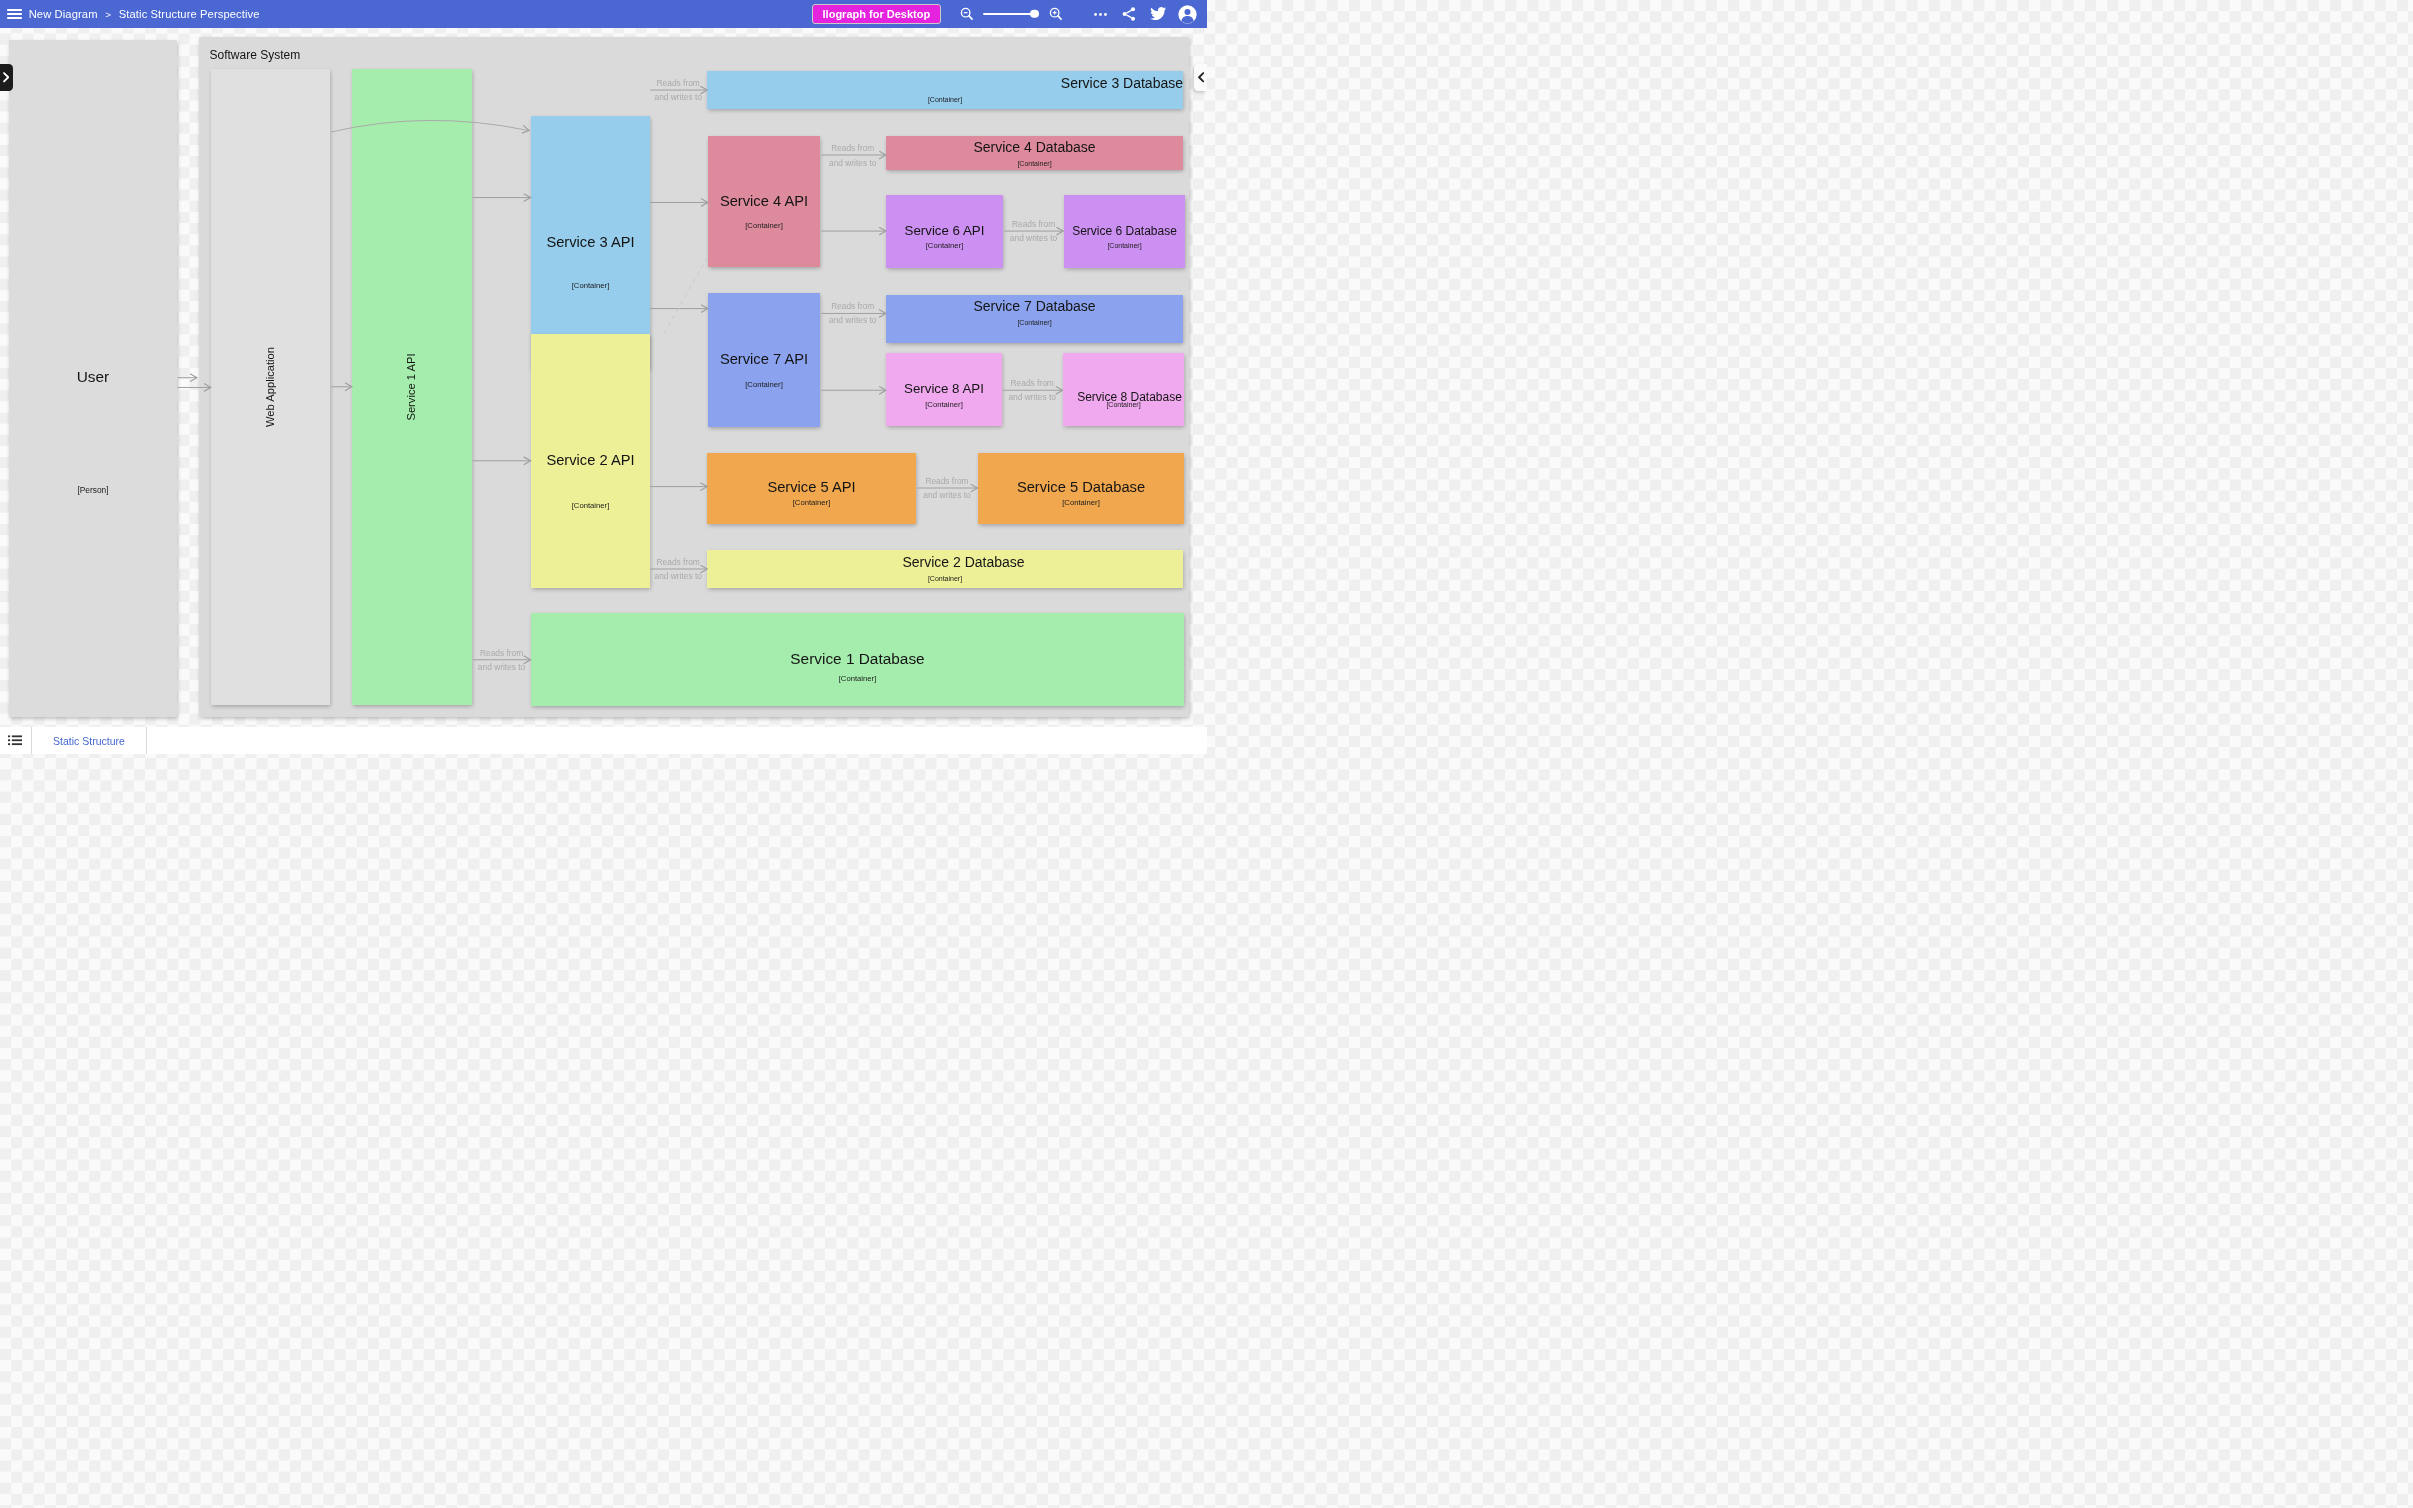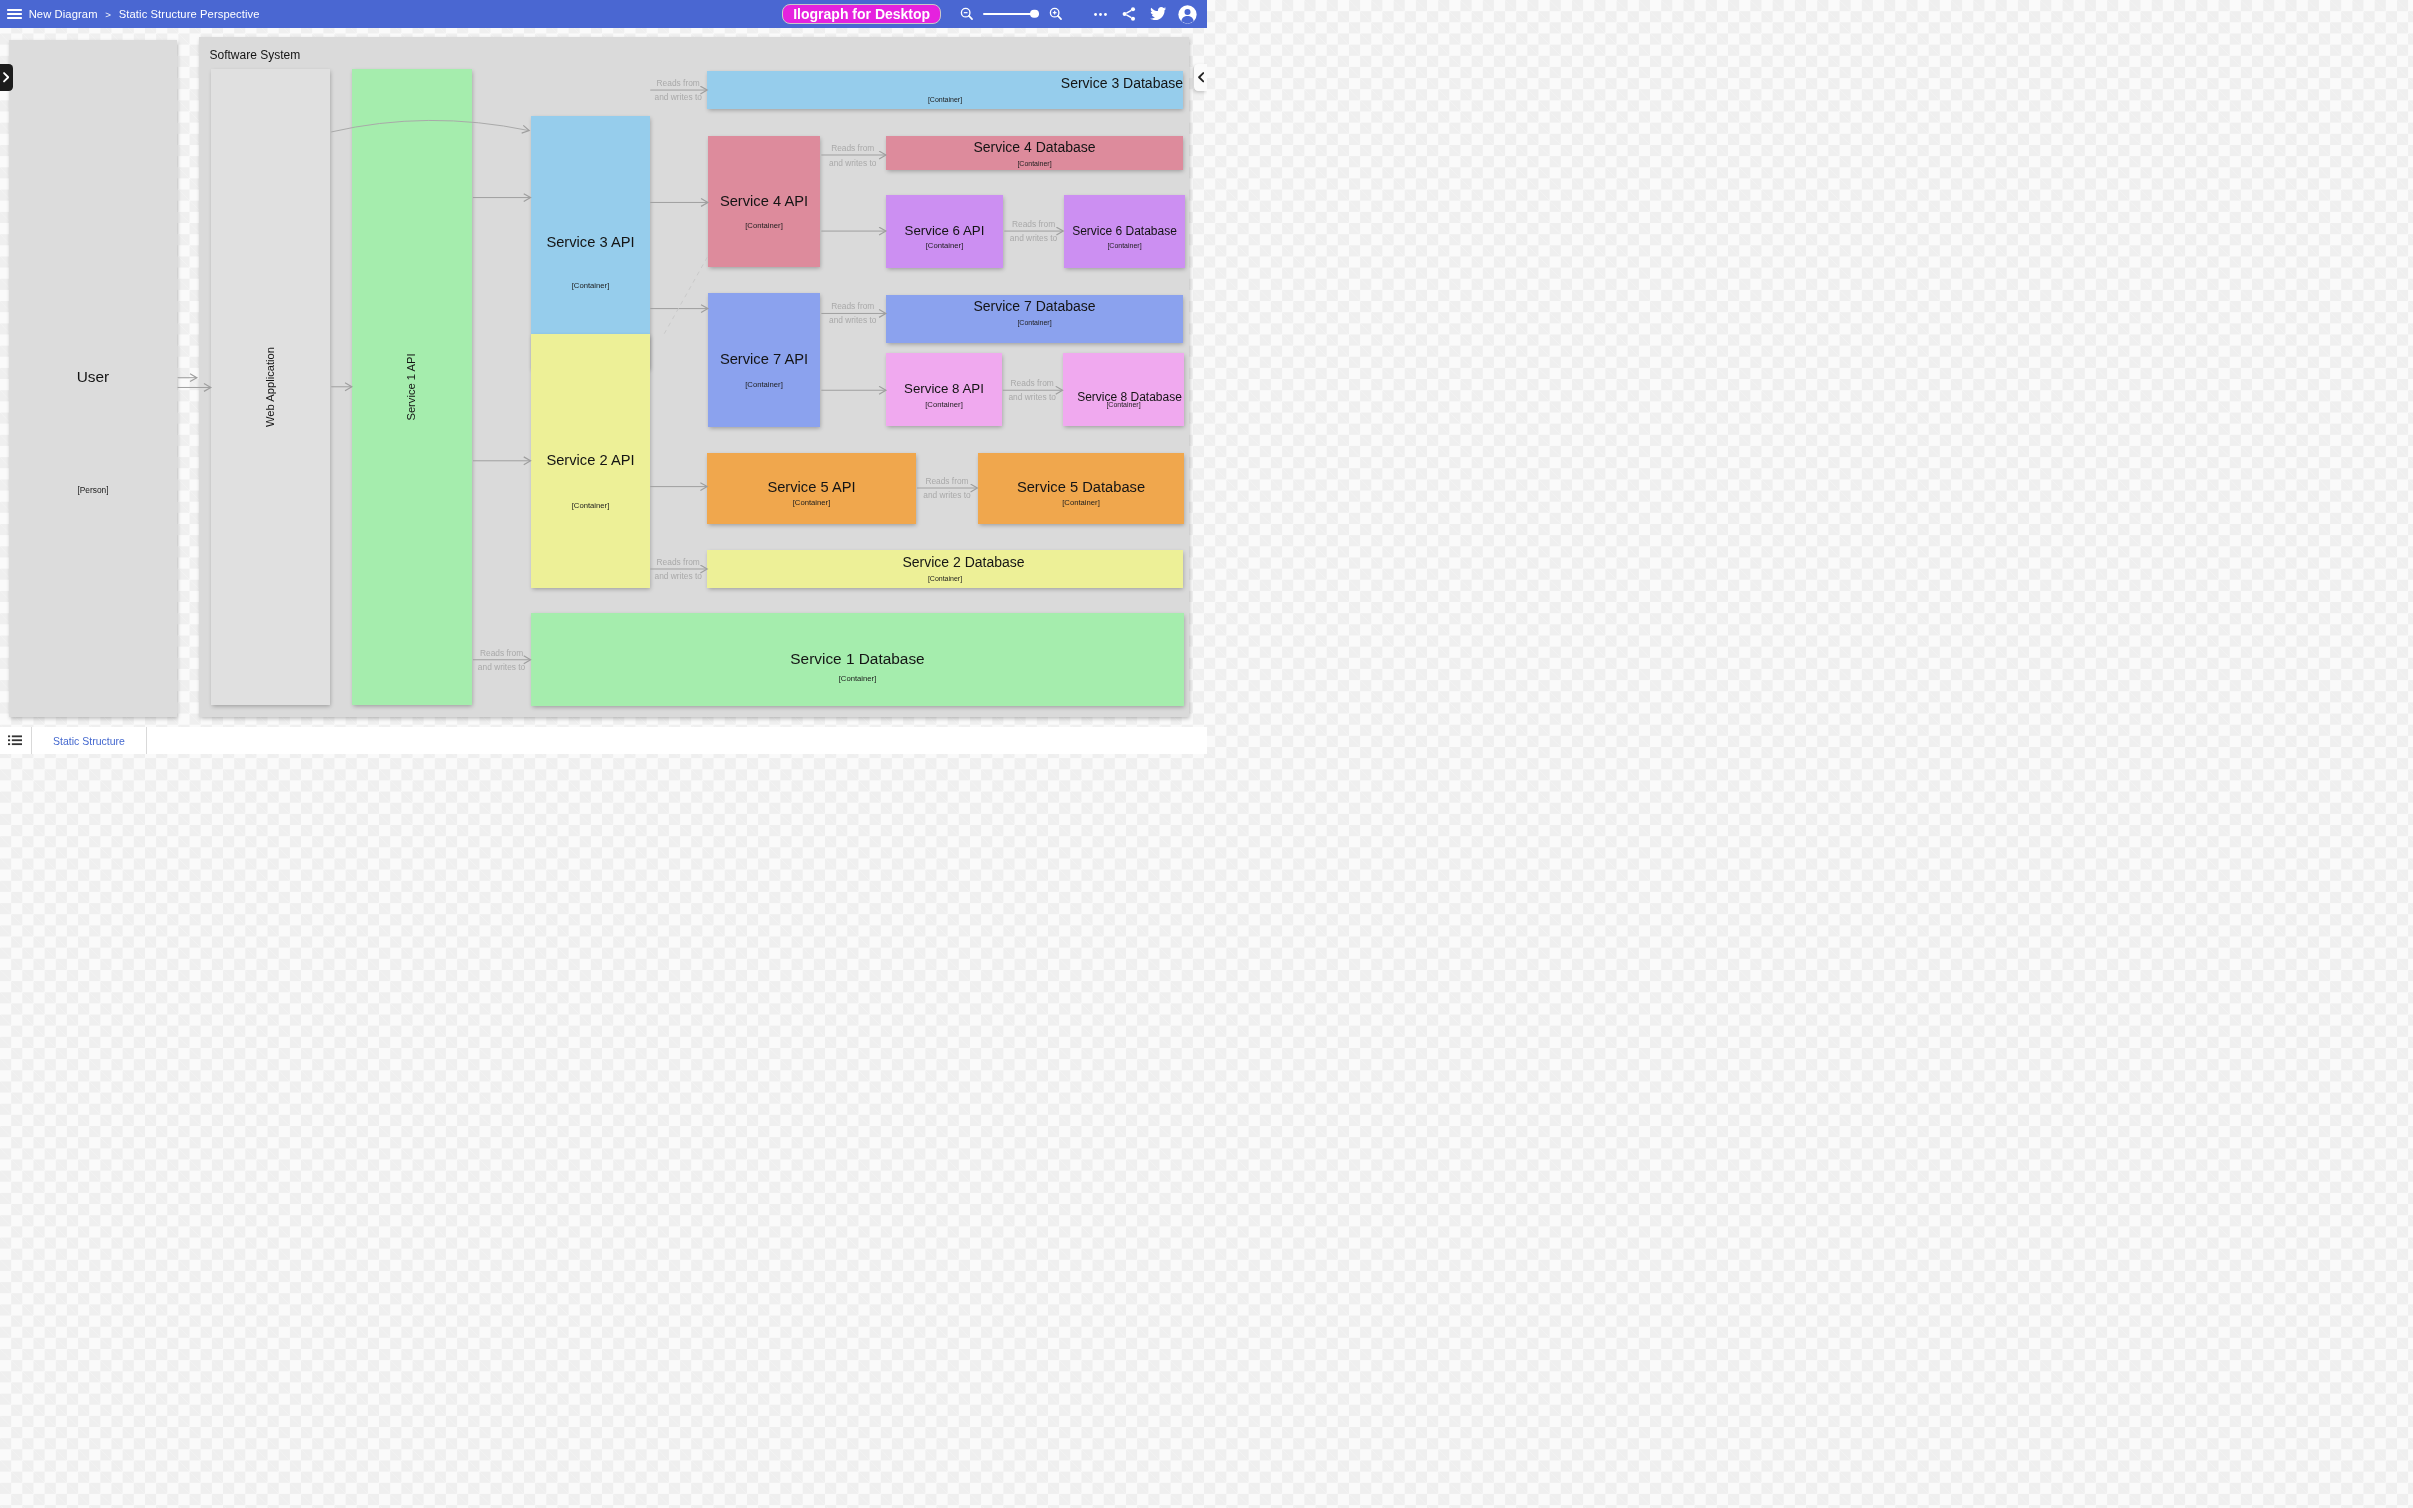--- a/index.html
+++ b/index.html
@@ -18,21 +18,21 @@
     position:absolute;left:0;top:0;width:1207px;height:28px;background:#4a67d2;
     display:flex;align-items:center;color:#fff;z-index:50;
   }
   .hamburger{width:14.7px;height:10.5px;margin-left:7px;display:flex;flex-direction:column;justify-content:space-between;cursor:pointer;}
   .hamburger span{display:block;height:1.8px;background:#fff;border-radius:0.7px;}
   .breadcrumb{display:flex;align-items:center;font-size:11.2px;margin-left:7px;letter-spacing:0.1px;}
   .breadcrumb .sep{margin:0 7.7px;font-size:9.8px;opacity:.95;}
   .spacer{flex:1;}
   .promo-btn{
     height:17.5px;padding:0 9.8px;margin-right:18px;background:#e522de;border:1.4px solid #c9c9c9;
-    border-radius:8px;color:#fff;font-weight:bold;font-size:14px;display:flex;align-items:center;cursor:pointer;
+    border-radius:3px;color:#fff;font-weight:bold;font-size:11px;display:flex;align-items:center;cursor:pointer;
   }
   .zoomctl{display:flex;align-items:center;gap:5.6px;margin-right:28px;}
   .zoom-slider{position:relative;width:56px;height:2.1px;background:#fff;border-radius:1.4px;margin:0 2.8px;}
   .zoom-knob{position:absolute;right:0.7px;top:50%;transform:translateY(-50%);width:8.4px;height:8.4px;border-radius:50%;background:#fff;}
   .iconrow{display:flex;align-items:center;gap:12px;margin-right:9.8px;}
   .tb-icon{display:flex;align-items:center;justify-content:center;cursor:pointer;}
   
   #stage{position:absolute;left:0;top:0;width:1207px;height:754px;z-index:5;}
   .node{position:absolute;box-shadow:1.4px 2.1px 4.2px rgba(0,0,0,.28);}
   .node-title{

